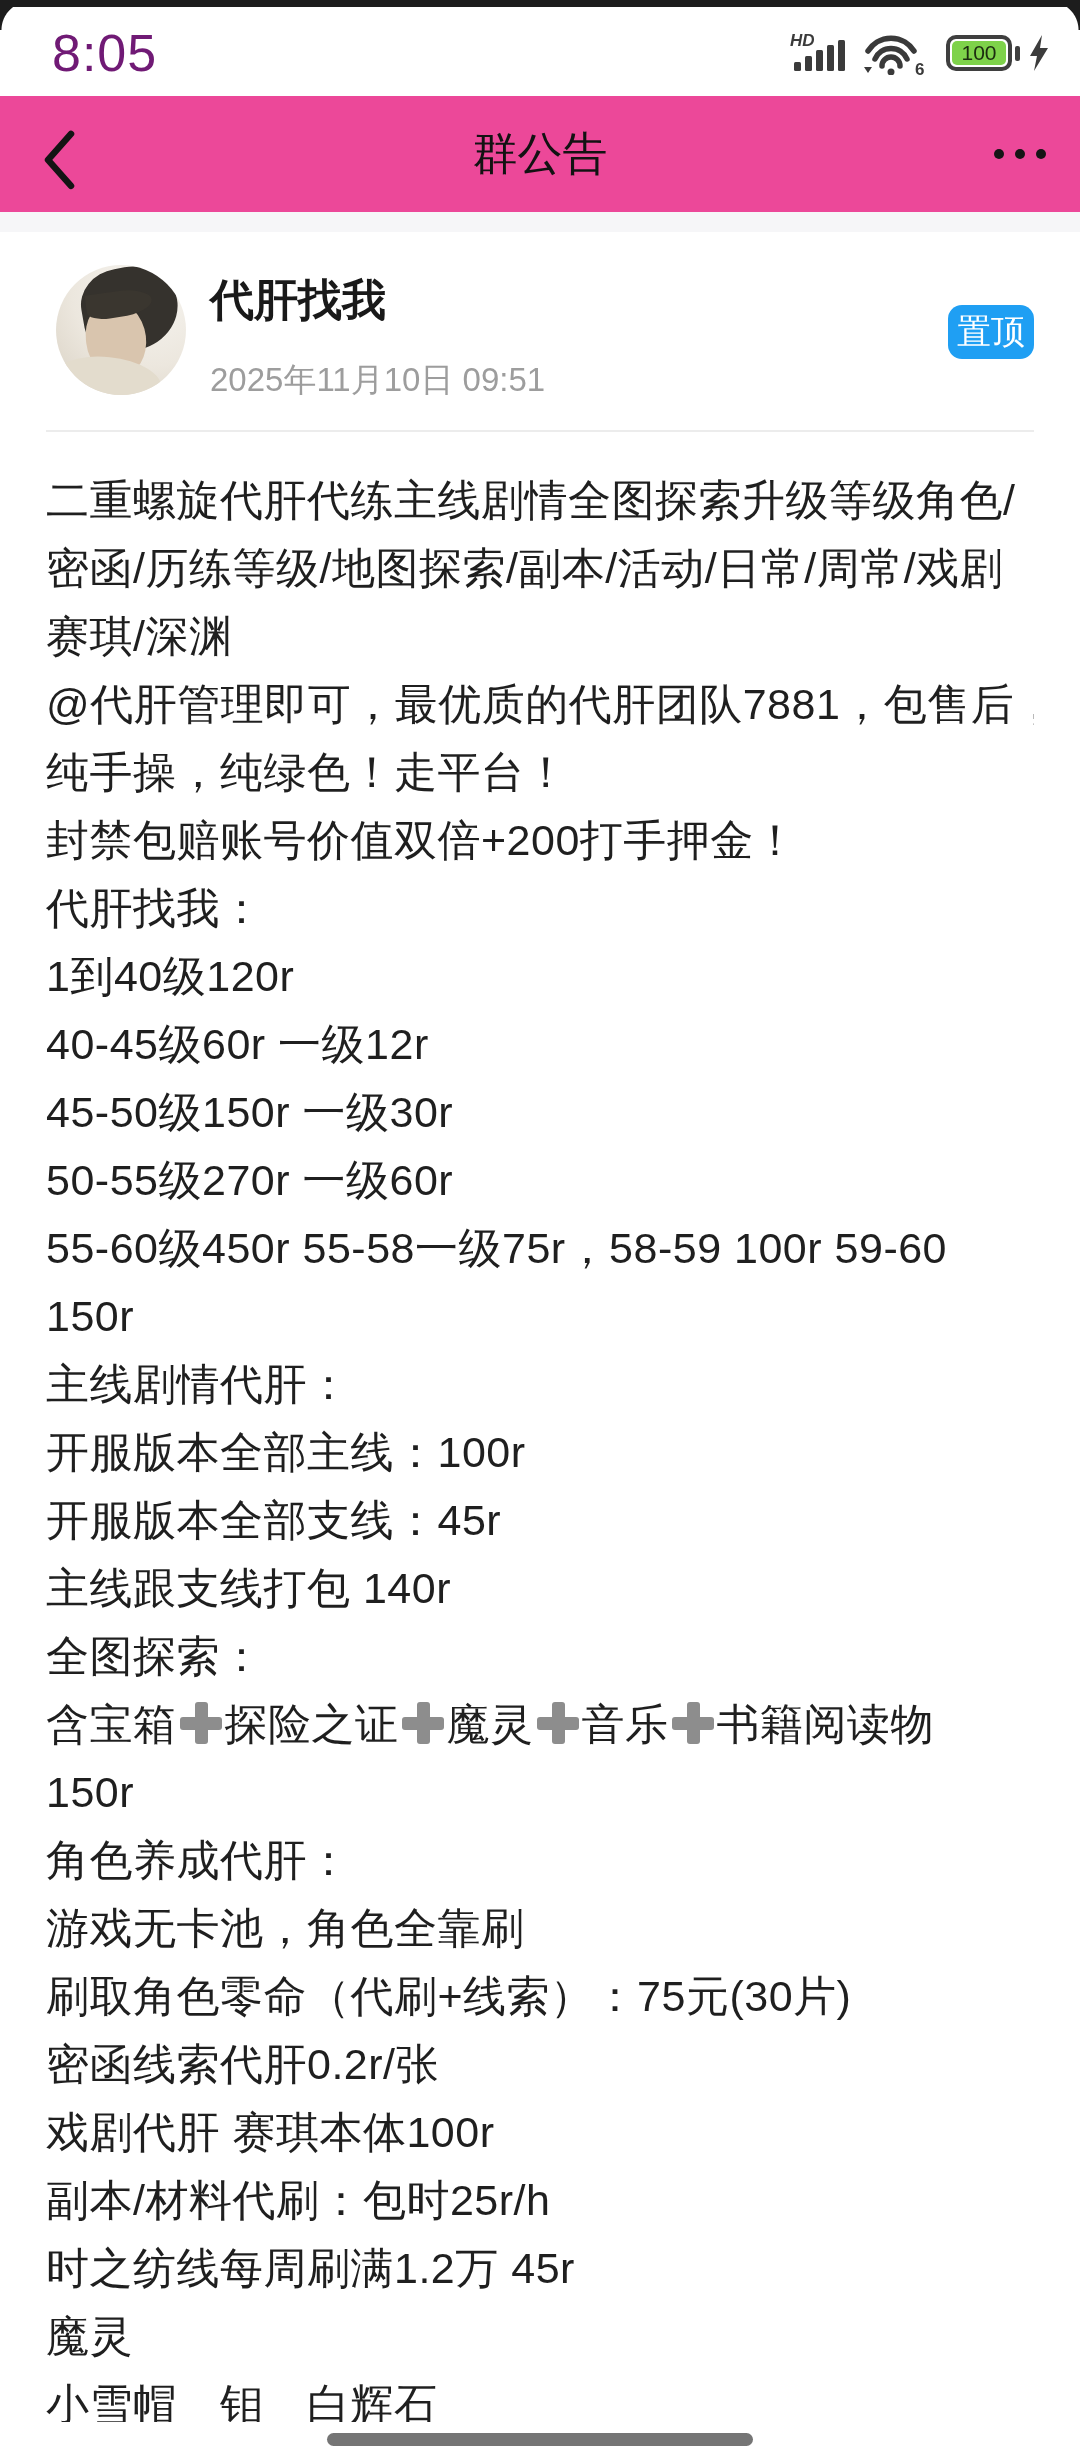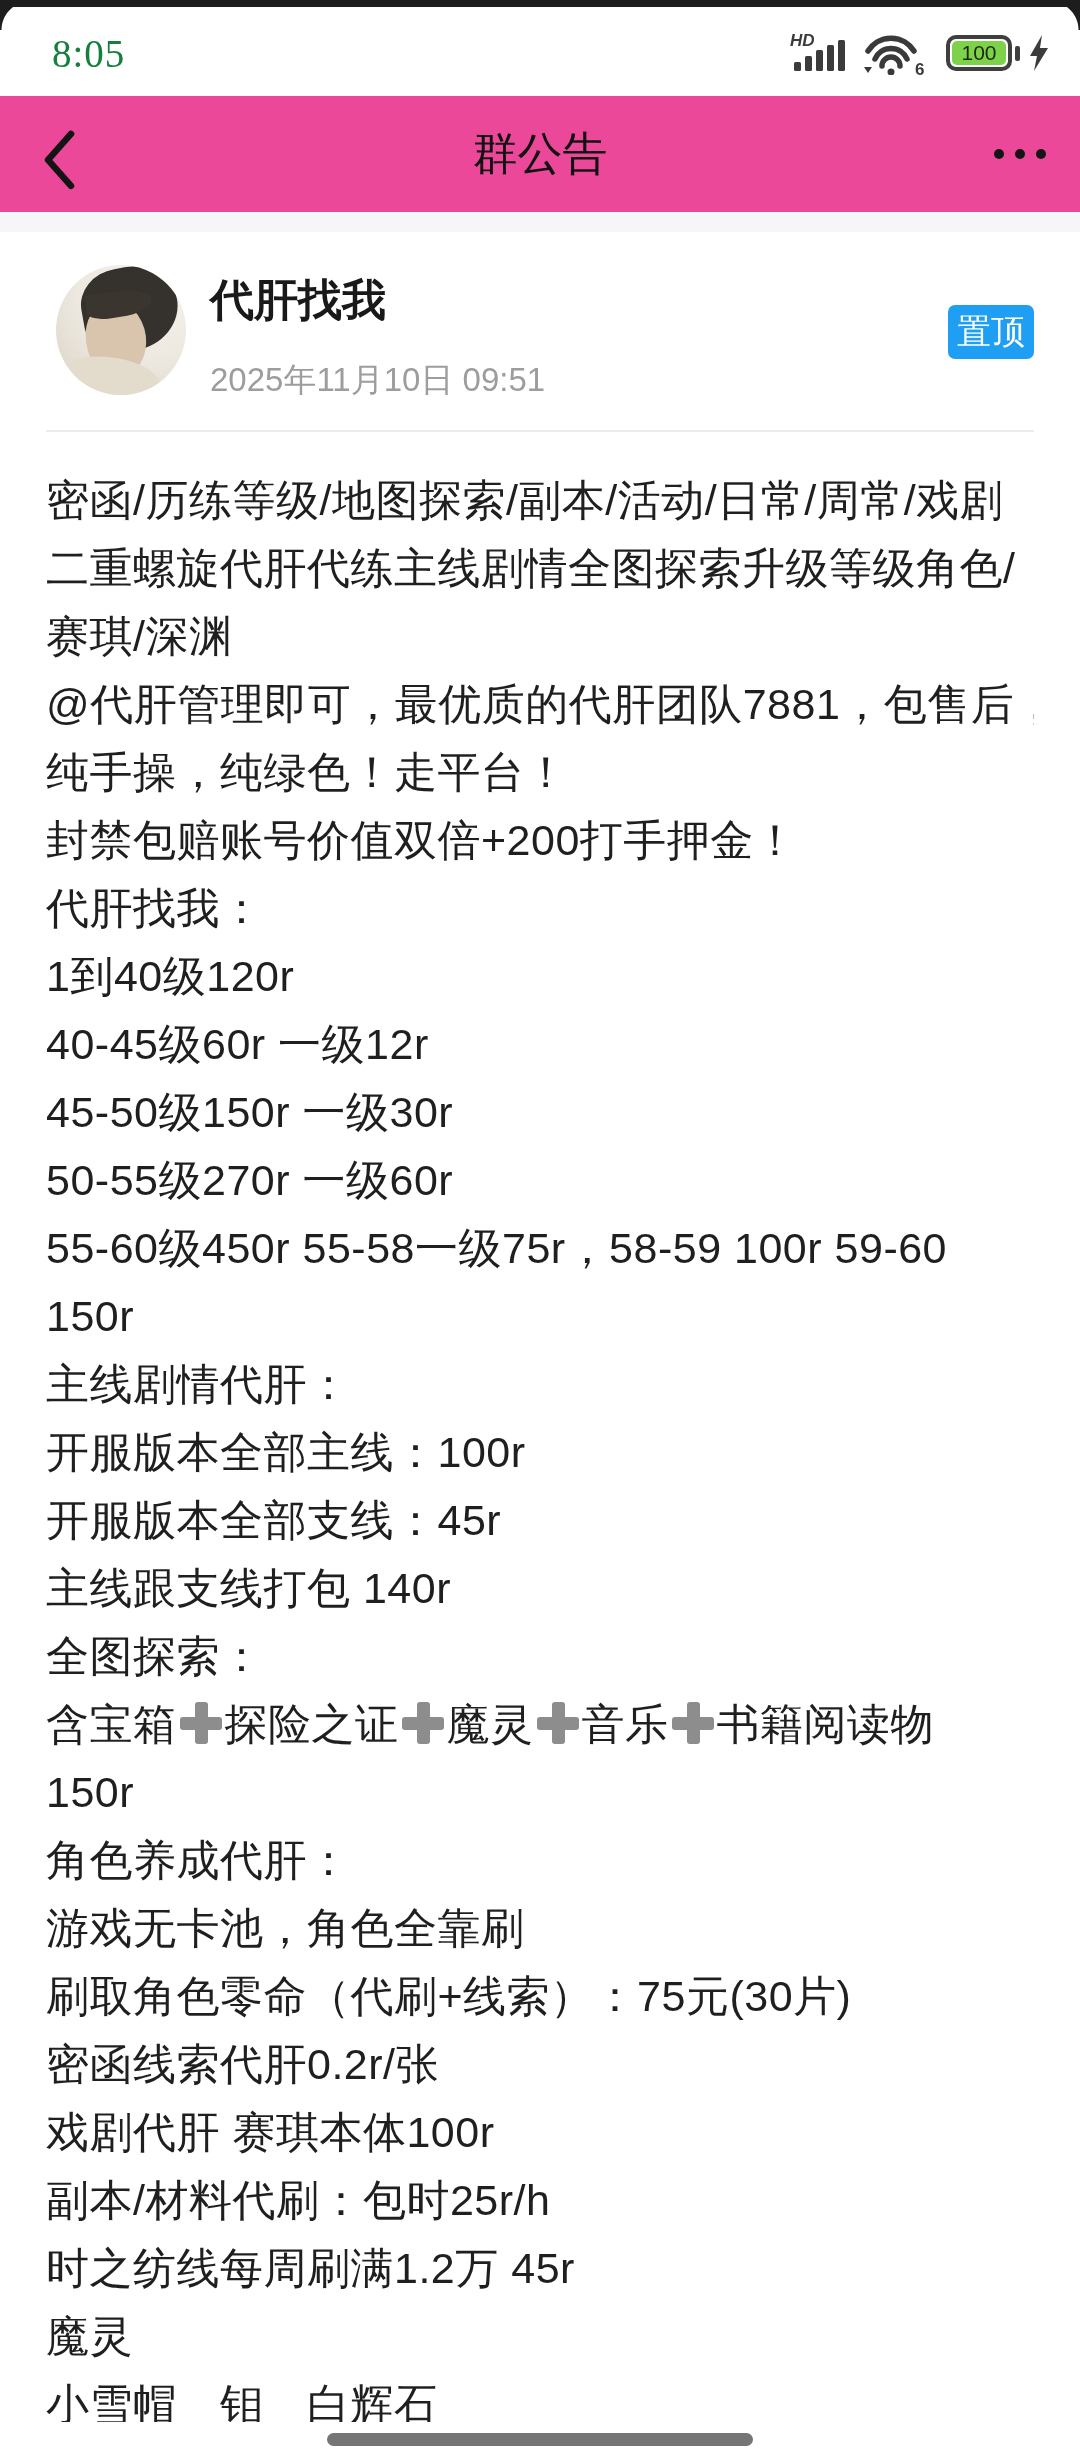--- a/index.html
+++ b/index.html
@@ -16,21 +16,21 @@
   .top-bezel{position:absolute;top:0;left:0;width:100%;height:7px;background:#1d1d1d;}
   .corner{position:absolute;top:0;width:30px;height:30px;}
   .corner.tl{left:0;background:radial-gradient(circle at 30px 30px, rgba(0,0,0,0) 28px, #1d1d1d 29px);}
   .corner.tr{right:0;background:radial-gradient(circle at 0px 30px, rgba(0,0,0,0) 28px, #1d1d1d 29px);}
 
   
   .status-bar{
     height:96px;display:flex;align-items:center;
     padding:10px 30px 0 52px;
   }
-  .time{font-size:39px;color:#15803d;letter-spacing:1px;font-family:Liberation Serif, serif;}
+  .time{font-size:52px;color:#701a75;letter-spacing:1px;}
   .status-icons{margin-left:auto;display:flex;align-items:center;gap:16px;}
   .signal-cluster{position:relative;width:54px;height:36px;font-style:italic;}
   .hd-label{position:absolute;top:-4px;left:0;font-size:17px;font-weight:700;color:#3b3b3b;letter-spacing:0;}
   .bars{position:absolute;bottom:0;left:4px;display:flex;align-items:flex-end;gap:4px;}
   .bars i{display:block;width:7px;background:#3b3b3b;border-radius:1.5px;}
   .bars i:nth-child(1){height:9px;}
   .bars i:nth-child(2){height:15px;}
   .bars i:nth-child(3){height:21px;}
   .bars i:nth-child(4){height:26px;}
   .bars i:nth-child(5){height:31px;}
@@ -89,21 +89,21 @@
   }
   .avatar .shirt{
     position:absolute;bottom:-14px;left:-4px;width:110px;height:52px;
     background:#e3dccd;border-radius:50% 50% 0 0;transform:rotate(6deg);
   }
   .post-meta{margin-left:24px;padding-top:6px;}
   .author-name{font-size:44px;color:#191919;font-weight:bold;}
   .post-timestamp{font-size:33px;color:#9d9d9d;margin-top:28px;}
   .pinned-badge{
     margin-left:auto;margin-top:40px;
-    width:86px;height:54px;border-radius:7px;
+    width:86px;height:54px;border-radius:14px;
     background:#1f9ff3;color:#ffffff;font-size:34px;
     display:flex;align-items:center;justify-content:center;flex:0 0 auto;
   }
   .post-divider{height:2px;background:#ececec;}
 
   
   .announcement-body{
     height:1990px;overflow:hidden;padding-top:34px;
   }
   .line{
@@ -198,22 +198,22 @@
         <div class="shirt"></div>
       </div>
       <div class="post-meta">
         <div class="author-name">代肝找我</div>
         <div class="post-timestamp">2025年11月10日 09:51</div>
       </div>
       <div class="pinned-badge">置顶</div>
     </div>
     <div class="post-divider"></div>
     <div class="announcement-body">
+        <div class="line">二重螺旋代肝代练主线剧情全图探索升级等级角色/</div>
         <div class="line">密函/历练等级/地图探索/副本/活动/日常/周常/戏剧</div>
-        <div class="line">二重螺旋代肝代练主线剧情全图探索升级等级角色/</div>
         <div class="line">赛琪/深渊</div>
         <div class="line">@代肝管理即可，最优质的代肝团队7881，包售后，</div>
         <div class="line">纯手操，纯绿色！走平台！</div>
         <div class="line">封禁包赔账号价值双倍+200打手押金！</div>
         <div class="line">代肝找我：</div>
         <div class="line">1到40级120r</div>
         <div class="line">40-45级60r 一级12r</div>
         <div class="line">45-50级150r 一级30r</div>
         <div class="line">50-55级270r 一级60r</div>
         <div class="line">55-60级450r 55-58一级75r，58-59 100r 59-60</div>

